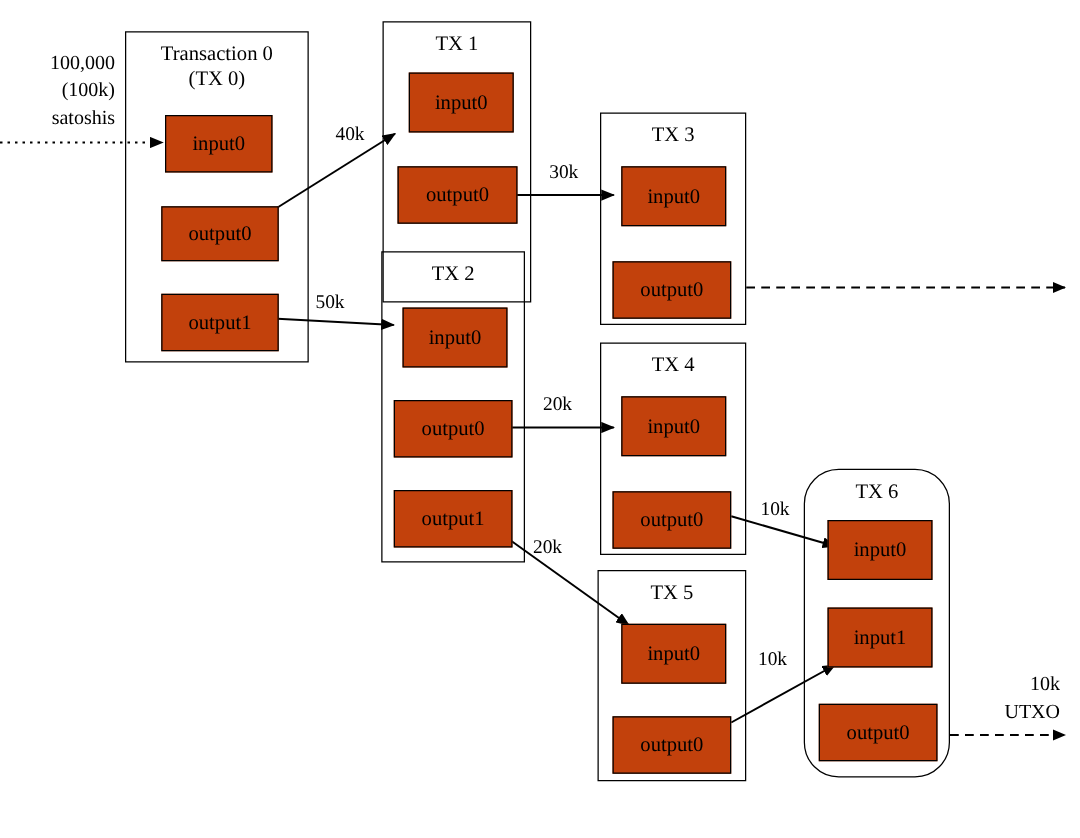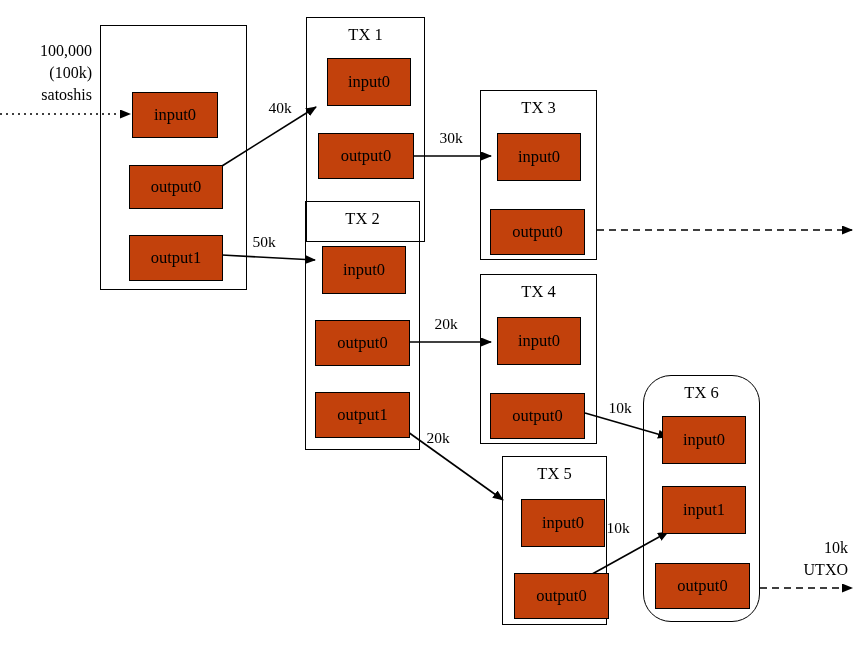--- a/index.html
+++ b/index.html
@@ -121,20 +121,22 @@
 
 
   <div class="edge-label" style="left:588px; top:398px; width:64px;">10k</div>
 
   <div class="edge-label" style="left:586px; top:518px; width:64px;">10k</div>
 
   <div class="free-label" style="left:776px; top:537px; width:72px;">10k
 UTXO</div>
 
   <div class="tx-box" style="left:100px; top:25px; width:147px; height:265px;">
+    <div class="tx-title" style="top:7px;">Transaction 0
+(TX 0)</div>
     <div class="slot" style="left:31px; top:66px; width:86px; height:46px;">input0</div>
     <div class="slot" style="left:28px; top:139px; width:94px; height:44px;">output0</div>
     <div class="slot" style="left:28px; top:209px; width:94px; height:46px;">output1</div>
   </div>
 
   <div class="tx-box" style="left:306px; top:17px; width:119px; height:225px;">
     <div class="tx-title" style="top:7px;">TX 1</div>
     <div class="slot" style="left:20px; top:40px; width:84px; height:48px;">input0</div>
     <div class="slot" style="left:11px; top:115px; width:96px; height:46px;">output0</div>
   </div>
@@ -151,21 +153,21 @@
     <div class="slot" style="left:16px; top:42px; width:84px; height:48px;">input0</div>
     <div class="slot" style="left:9px; top:118px; width:95px; height:46px;">output0</div>
   </div>
 
   <div class="tx-box" style="left:480px; top:274px; width:117px; height:170px;">
     <div class="tx-title" style="top:7px;">TX 4</div>
     <div class="slot" style="left:16px; top:42px; width:84px; height:48px;">input0</div>
     <div class="slot" style="left:9px; top:118px; width:95px; height:46px;">output0</div>
   </div>
 
-  <div class="tx-box" style="left:478px; top:456px; width:105px; height:169px;margin-left:24px;">
+  <div class="tx-box" style="left:478px; top:456px; width:119px; height:169px;">
     <div class="tx-title" style="top:7px;">TX 5</div>
     <div class="slot" style="left:18px; top:42px; width:84px; height:48px;">input0</div>
     <div class="slot" style="left:11px; top:116px; width:95px; height:46px;">output0</div>
   </div>
 
   <div class="tx-box" style="left:643px; top:375px; width:117px; height:247px;border-radius:28px;">
     <div class="tx-title" style="top:7px;">TX 6</div>
     <div class="slot" style="left:18px; top:40px; width:84px; height:48px;">input0</div>
     <div class="slot" style="left:18px; top:110px; width:84px; height:48px;text-align:center;">input1</div>
     <div class="slot" style="left:11px; top:187px; width:95px; height:46px;">output0</div>

